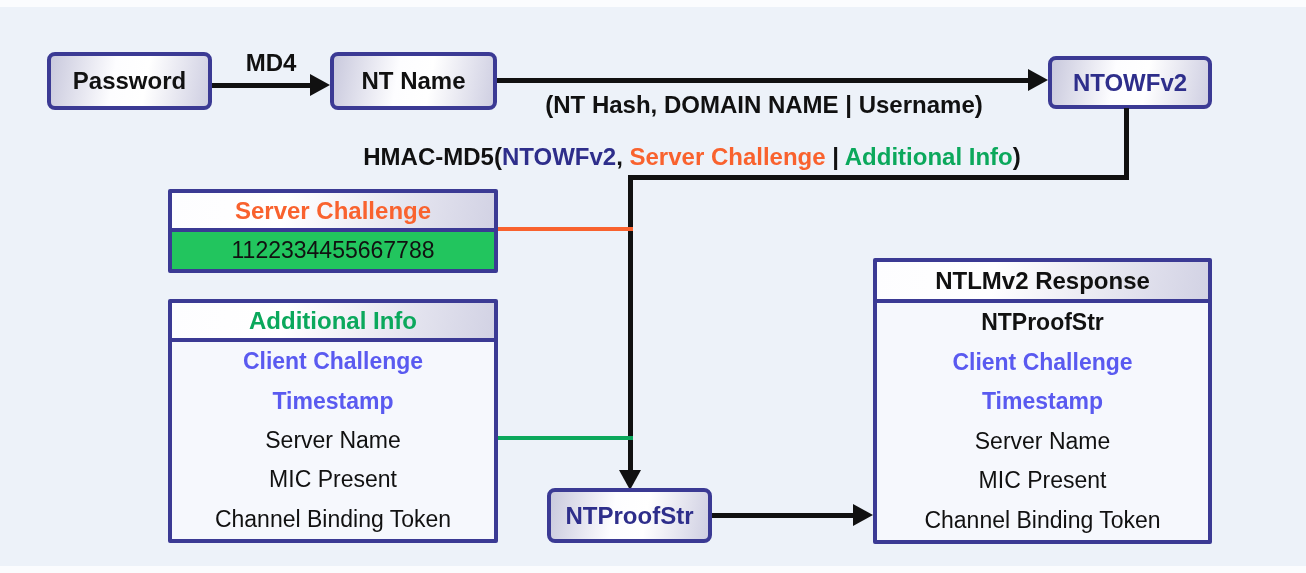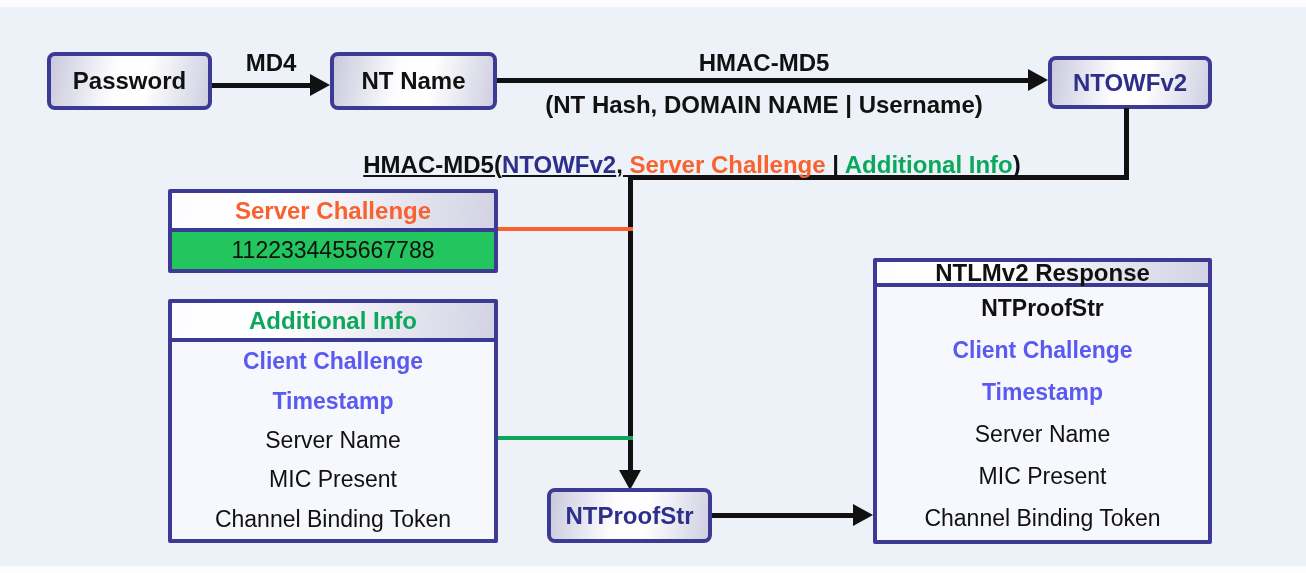--- a/index.html
+++ b/index.html
@@ -63,35 +63,34 @@
   </div>
 
   <div class="lbl" style="left:212px;top:42px;width:118px;">MD4</div>
   <div class="hline" style="left:212px;top:76px;width:100px;height:5px;"></div>
   <div class="tri-right" style="left:310px;top:67px;"></div>
 
   <div class="box" style="left:330px;top:45px;width:167px;height:58px;">
     <span>NT Name</span>
   </div>
 
-  <div class="lbl" style="left:497px;top:42px;width:534px;">HMAC-MD5</div>
   <div class="hline" style="left:497px;top:71px;width:534px;height:5px;"></div>
   <div class="tri-right" style="left:1028px;top:62px;"></div>
   <div class="lbl" style="left:497px;top:84px;width:534px;">(NT Hash, DOMAIN NAME | Username)</div>
 
   <div class="box" style="left:1048px;top:49px;width:164px;height:53px;">
     <span style="color: rgb(46, 46, 139);">NTOWFv2</span>
   </div>
 
   <div class="vline" style="left:1124px;top:101px;width:5px;height:72px;"></div>
   <div class="hline" style="left:628px;top:168px;width:501px;height:5px;"></div>
   <div class="vline" style="left:628px;top:168px;width:5px;height:297px;"></div>
   <div class="tri-down" style="left:619px;top:463px;"></div>
 
-  <div class="formula" style="left:342px;top:144px;width:700px;text-decoration:underline;">
+  <div class="formula" style="left:342px;top:136px;width:700px;">
     <span style="color: rgb(17, 17, 17);">HMAC-MD5(</span><span style="color: rgb(46, 46, 139);">NTOWFv2</span><span style="color: rgb(17, 17, 17);">, </span><span style="color: rgb(249, 98, 46);">Server Challenge</span><span style="color: rgb(17, 17, 17);"> | </span><span style="color: rgb(11, 168, 92);">Additional Info</span><span style="color: rgb(17, 17, 17);">)</span>
   </div>
 
   <div class="panel" style="left:168px;top:182px;width:330px;height:84px;">
     <div class="hdr" style="height: 39px; color: rgb(249, 98, 46);">Server Challenge</div>
     <div class="rows">
       <div class="row" style="background:#22c55e;">1122334455667788</div>
     </div>
   </div>
   <div class="cline" style="left:498px;top:220px;width:135px;height:4px;background:#f9622e;"></div>
@@ -108,21 +107,21 @@
   </div>
   <div class="cline" style="left:498px;top:429px;width:135px;height:4px;background:#0ba85c;"></div>
 
   <div class="box" style="left:547px;top:481px;width:165px;height:55px;">
     <span style="color: rgb(46, 46, 139);">NTProofStr</span>
   </div>
   <div class="hline" style="left:712px;top:506px;width:143px;height:5px;"></div>
   <div class="tri-right" style="left:853px;top:497px;"></div>
 
   <div class="panel" style="left:873px;top:251px;width:339px;height:286px;">
-    <div class="hdr" style="height:25px;">NTLMv2 Response</div>
+    <div class="hdr" style="height:41px;">NTLMv2 Response</div>
     <div class="rows">
       <div class="row bold">NTProofStr</div>
       <div class="row bold" style="color: rgb(90, 90, 240);">Client Challenge</div>
       <div class="row bold" style="color: rgb(90, 90, 240);">Timestamp</div>
       <div class="row">Server Name</div>
       <div class="row">MIC Present</div>
       <div class="row">Channel Binding Token</div>
     </div>
   </div>
 

